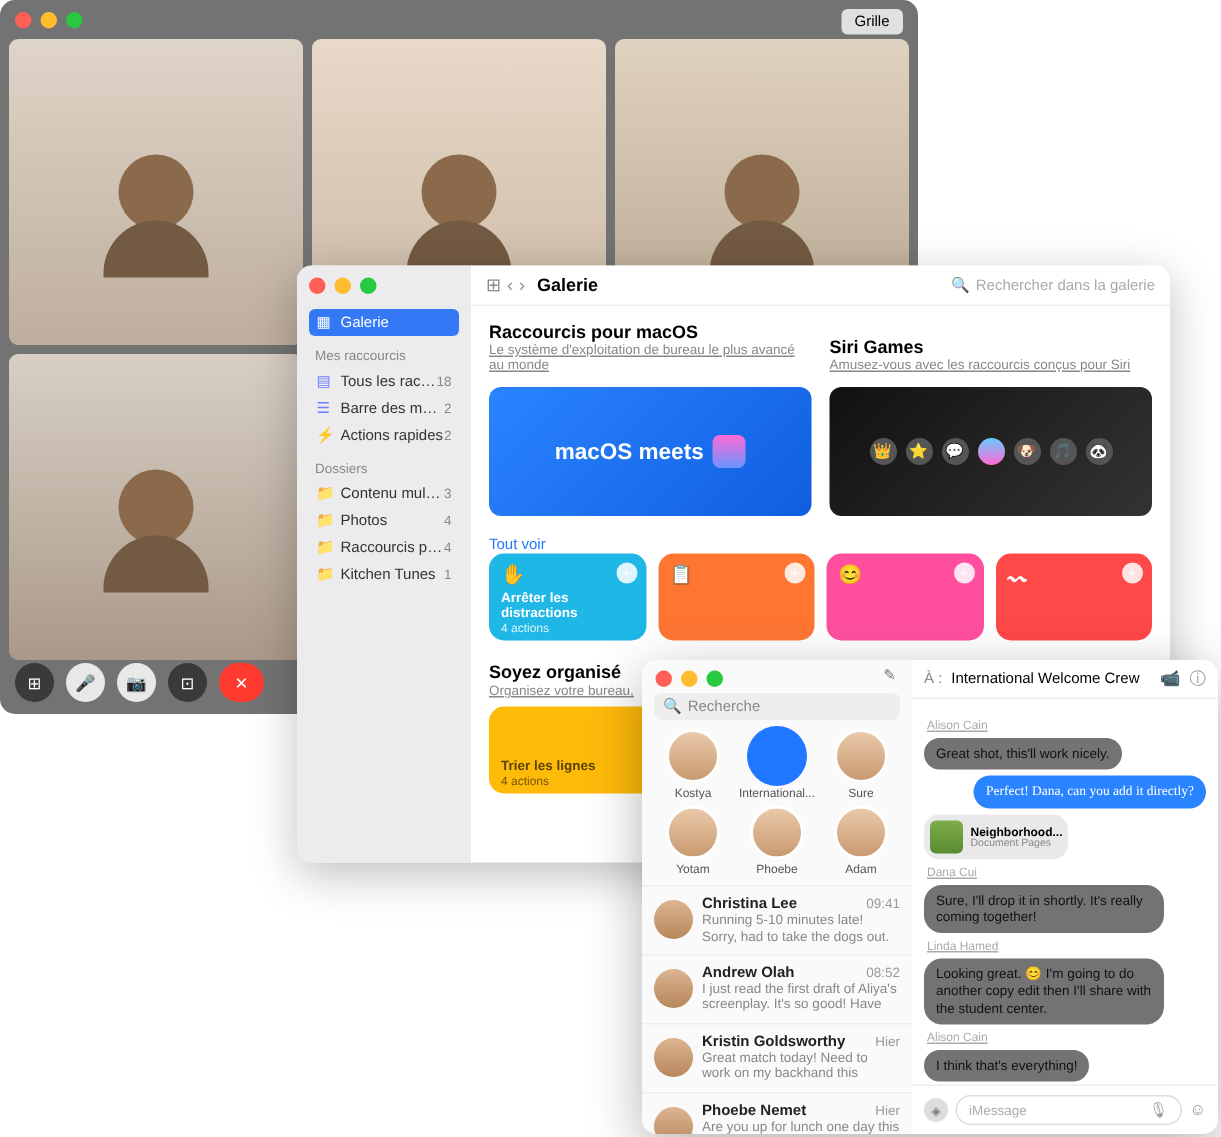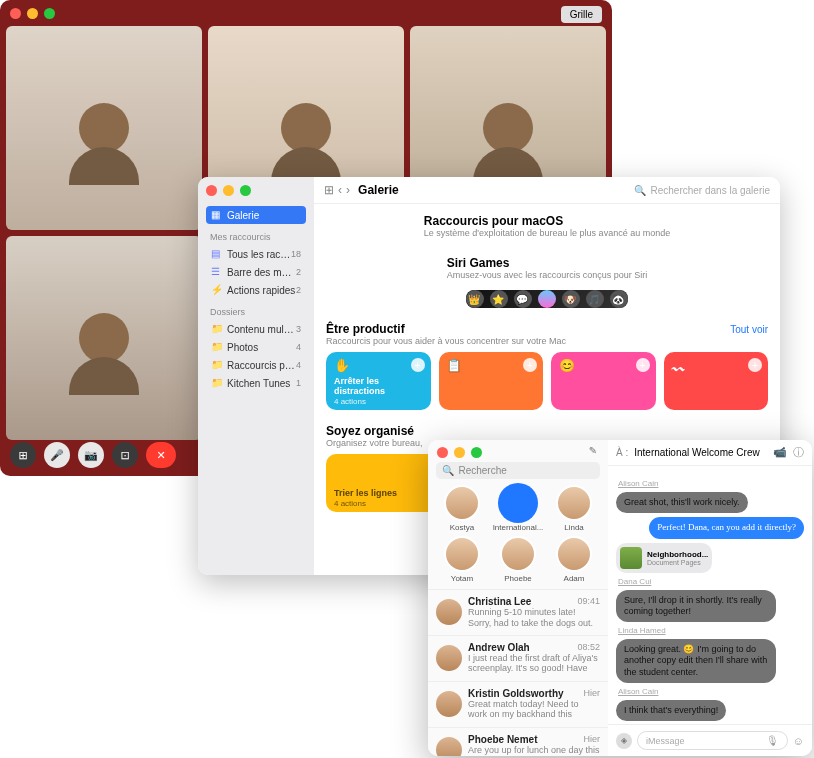--- a/index.html
+++ b/index.html
@@ -1,21 +1,21 @@
 <!DOCTYPE html>
 <html><head>
 <meta charset="utf-8">
 <style>
 * { box-sizing: border-box; margin: 0; padding: 0; font-family: -apple-system, BlinkMacSystemFont, "Helvetica Neue", sans-serif; }
 body { width: 814px; height: 758px; background: #fff; position: relative; overflow: hidden; }
 
 
 .facetime {
   position: absolute; top: 0; left: 0; width: 612px; height: 476px;
-  background: #7f1d1d; border-radius: 10px; overflow: hidden;
+  background: #737373; border-radius: 10px; overflow: hidden;
 }
 .traffic { position: absolute; top: 8px; left: 10px; display: flex; gap: 6px; }
 .traffic span { width: 11px; height: 11px; border-radius: 50%; }
 .tr-red { background: #ff5f57; } .tr-yel { background: #febc2e; } .tr-grn { background: #28c840; }
 .grille-btn {
   position: absolute; top: 6px; right: 10px; background: #e0e0e0; color: #000;
   font-size: 10px; padding: 3px 9px; border-radius: 4px;
 }
 .video-grid {
   position: absolute; top: 26px; left: 6px; right: 6px; bottom: 36px;
@@ -58,23 +58,23 @@
 .sc-toolbar {
   display: flex; align-items: center; padding: 6px 10px; gap: 8px; border-bottom: 1px solid #eee;
 }
 .sc-toolbar .nav { color: #888; display: flex; gap: 4px; font-size: 12px; }
 .sc-toolbar .title { font-size: 12px; font-weight: 600; flex: 1; }
 .sc-search {
   display: flex; align-items: center; gap: 4px; color: #aaa; font-size: 10px;
 }
 .sc-body { padding: 10px 12px; overflow-y: auto; height: calc(100% - 32px); }
 .sc-section { margin-bottom: 14px; }
-.sc-section-row { display: flex; gap: 12px; align-items: center; flex-direction: column; }
+.sc-section-row { display: flex; gap: 12px; align-items: flex-end; }
 .sc-section h4 { font-size: 12px; font-weight: 600; }
-.sc-section .sub { font-size: 9px; color: #888; margin-bottom: 6px; }
+.sc-section .sub { font-size: 9px; color: #888; margin-bottom: 6px; text-decoration: underline; }
 .sc-section .toutvoir { font-size: 10px; color: #1f78ff; }
 .sc-banner {
   flex: 1; height: 86px; border-radius: 8px; position: relative; overflow: hidden; display: flex; align-items: center; justify-content: center; color: #fff; font-weight: 600; font-size: 15px;
 }
 .banner1 { background: linear-gradient(135deg,#2b84ff,#0f5ee0); }
 .banner2 { background: linear-gradient(135deg,#111,#333); }
 .banner2 .iconrow { display: flex; gap: 6px; }
 .banner2 .iconrow span { width: 18px; height: 18px; border-radius: 50%; background: #555; display: flex; align-items: center; justify-content: center; font-size: 10px; }
 .sc-tiles { display: flex; gap: 8px; }
 .sc-tile {
@@ -242,39 +242,39 @@
           <div style="flex:1">
             <h4>Raccourcis pour macOS</h4>
             <div class="sub">Le système d'exploitation de bureau le plus avancé au monde</div>
           </div>
           <div style="flex:1">
             <h4>Siri Games</h4>
             <div class="sub">Amusez-vous avec les raccourcis conçus pour Siri</div>
           </div>
         </div>
         <div class="sc-section-row" style="margin-top:4px">
+          <div class="sc-banner banner1">
+            <span>macOS meets</span>
+            <span style="width:22px;height:22px;border-radius:5px;background:linear-gradient(#ff6ad5,#6a94ff);margin-left:6px"></span>
+          </div>
           <div class="sc-banner banner2">
             <div class="iconrow">
               <span>👑</span>
               <span>⭐</span>
               <span>💬</span>
               <span style="background:linear-gradient(#6ac8ff,#ff6ad5)"></span>
               <span>🐶</span>
               <span>🎵</span>
               <span>🐼</span>
             </div>
           </div>
         </div>
       </div>
       <div class="sc-section">
         <div style="display:flex;justify-content:space-between;align-items:baseline">
-          <div>
-            <h4>Être productif</h4>
-            <div class="sub">Raccourcis pour vous aider à vous concentrer sur votre Mac</div>
-          </div>
           <span class="toutvoir">Tout voir</span>
         </div>
         <div class="sc-tiles">
           <div class="sc-tile t-blue">
             <span class="ticon">✋</span>
             <span class="plus">+</span>
             <div class="ttitle">Arrêter les distractions</div>
             <div class="tsub">4 actions</div>
           </div>
           <div class="sc-tile t-orange">
@@ -326,21 +326,21 @@
       <div class="pin">
           <div class="pavatar"></div>
           <div class="pname">Kostya</div>
         </div>
       <div class="pin sel">
           <div class="pavatar"></div>
           <div class="pname">International...</div>
         </div>
       <div class="pin">
           <div class="pavatar"></div>
-          <div class="pname">Linda</div>
+          <div class="pname">Sure</div>
         </div>
       <div class="pin">
           <div class="pavatar"></div>
           <div class="pname">Yotam</div>
         </div>
       <div class="pin">
           <div class="pavatar"></div>
           <div class="pname">Phoebe</div>
         </div>
       <div class="pin">

